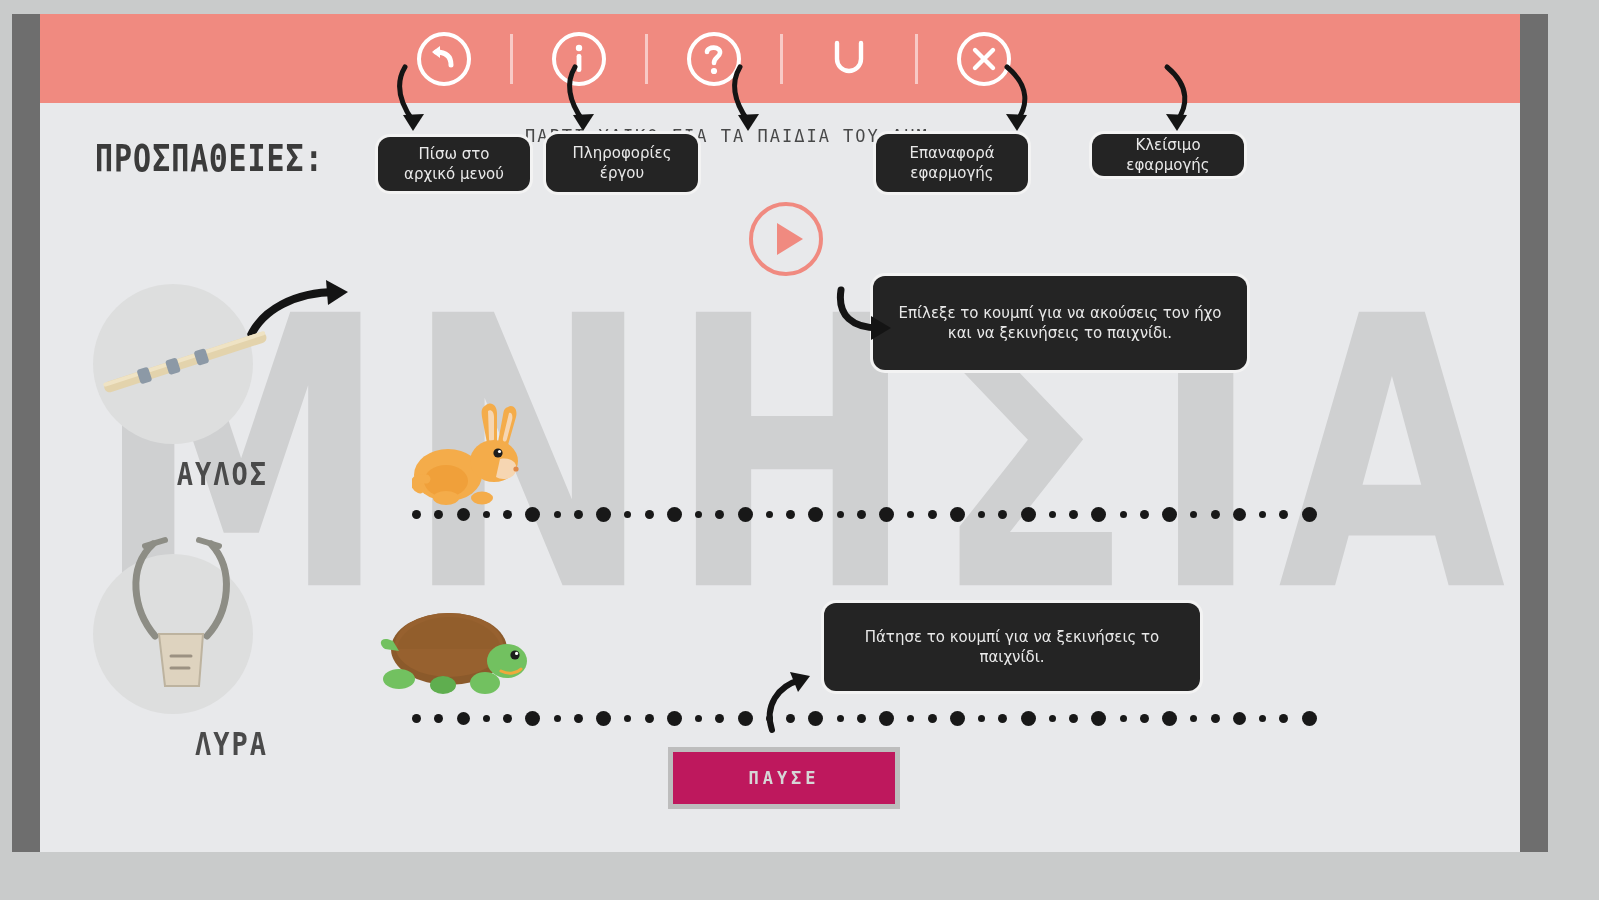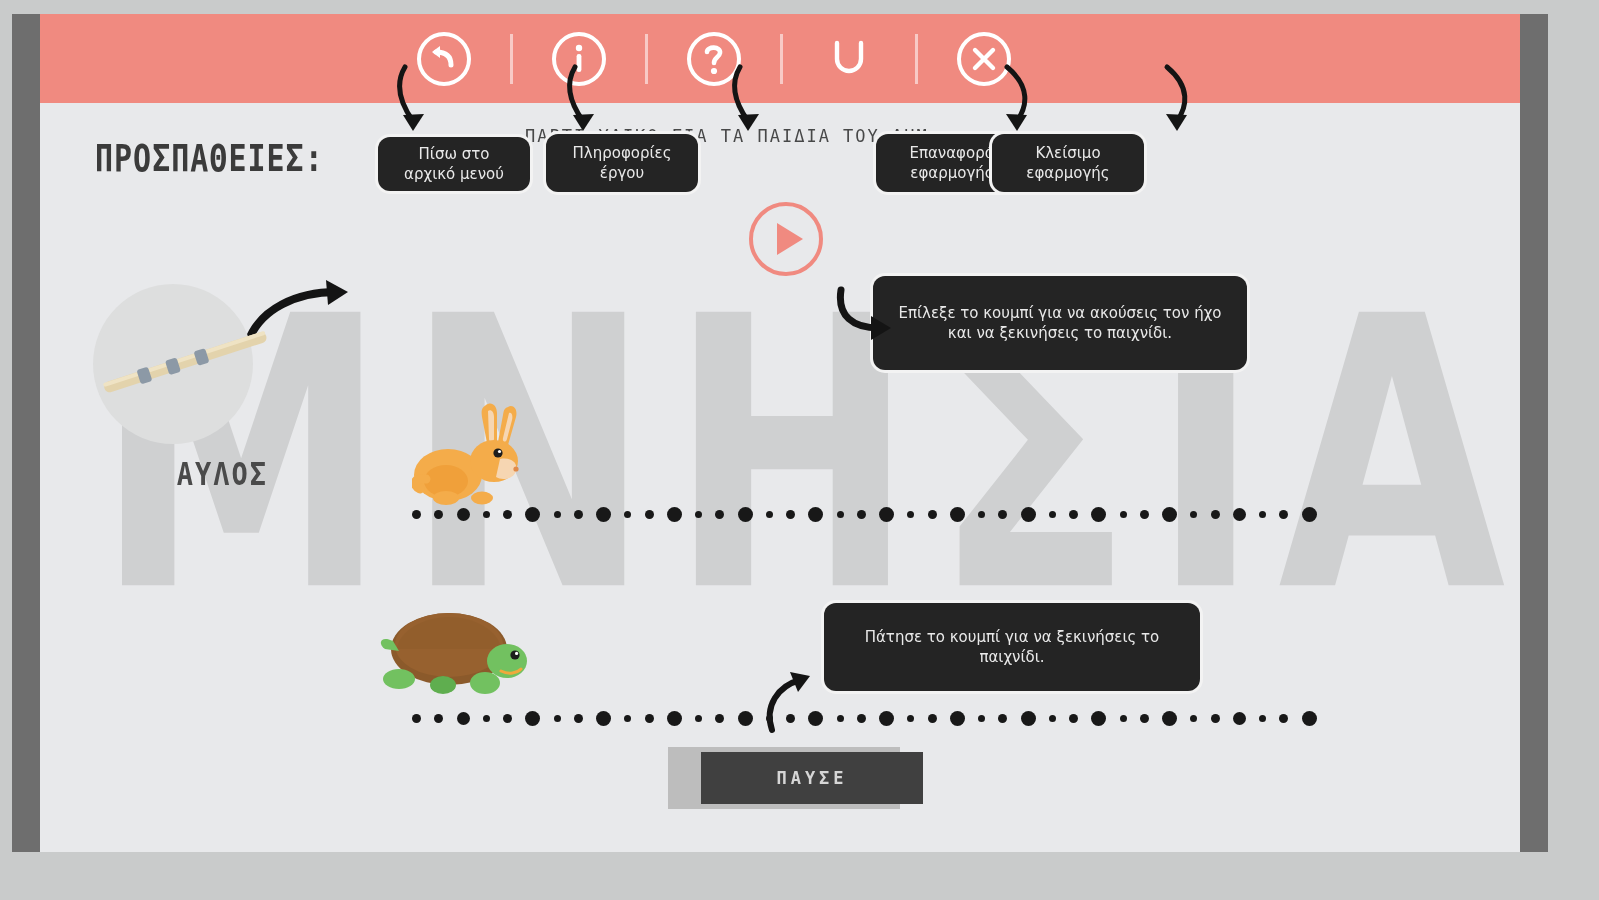--- a/index.html
+++ b/index.html
@@ -109,21 +109,21 @@
     padding: 8px 14px;
     box-sizing: border-box;
   }
   .tip-sm { font-size: 15px; }
   .tip-md { font-size: 15px; }
 
   #tip-menu    { left: 338px; top: 123px; width: 152px; height: 54px; }
   #tip-info    { left: 506px; top: 120px; width: 152px; height: 58px; }
   #tip-help    { left: 668px; top: 128px; width: 152px; height: 48px; }
   #tip-reset   { left: 836px; top: 120px; width: 152px; height: 58px; }
-  #tip-close   { left: 952px; top: 120px; width: 152px; height: 58px; }
+  #tip-close   { left: 1052px; top: 120px; width: 152px; height: 42px; }
 
   #tip-select  { left: 290px; top: 240px; width: 346px; height: 92px; }
   #tip-play    { left: 833px; top: 262px; width: 374px; height: 94px; }
   #tip-start   { left: 768px; top: 589px; width: 376px; height: 88px; margin-left: 16px; }
 
   
   .play-btn {
     position: absolute;
     left: 709px; top: 188px;
     width: 66px; height: 66px;
@@ -211,28 +211,27 @@
     position: absolute;
     left: 628px; top: 733px;
     width: 232px; height: 62px;
     background: #bdbdbd;
     padding: 5px;
     box-sizing: border-box;
     cursor: pointer;
   }
   .pause-btn {
     width: 100%; height: 100%;
-    background: #404040;
+    background: #be185d;
     color: #d6d6d6;
     display: flex; align-items: center; justify-content: center;
     font-family: "DejaVu Sans Mono", monospace;
     font-size: 17px;
     letter-spacing: 4px;
     font-weight: 700;
-    margin-left: 28px;
   }
 </style>
 </head>
 <body>
 
 <div id="root">
 
   <div class="frame-left-bar"></div>
   <div class="frame-right-bar"></div>
 
@@ -373,20 +372,32 @@
             <rect x="8" y="72" width="170" height="4" rx="2" fill="#efe3c4"></rect>
             <rect x="44" y="70" width="12" height="15" rx="3" fill="#8c99a6"></rect>
             <rect x="74" y="70" width="12" height="15" rx="3" fill="#8c99a6"></rect>
             <rect x="104" y="70" width="12" height="15" rx="3" fill="#8c99a6"></rect>
           </g>
         </svg>
       </div>
       <div class="instr-name">ΑΥΛΟΣ</div>
     </div>
 
+    <div class="instr" id="instr-lyra">
+      <div class="instr-circle">
+        <svg class="instr-art" width="190" height="175" viewBox="0 0 190 175" style="top:-28px;">
+          <path d="M60 18 C34 42 40 84 62 110" fill="none" stroke="#8d8d85" stroke-width="7" stroke-linecap="round"></path>
+          <path d="M118 18 C142 44 136 86 114 110" fill="none" stroke="#8d8d85" stroke-width="7" stroke-linecap="round"></path>
+          <path d="M52 20 L72 14 M106 14 L126 20" stroke="#8d8d85" stroke-width="6" stroke-linecap="round"></path>
+          <path d="M66 108 L110 108 L106 160 L72 160 Z" fill="#ded3bf" stroke="#bdb39f" stroke-width="2"></path>
+          <path d="M78 130 L98 130 M78 142 L96 142" stroke="#9b9182" stroke-width="3" stroke-linecap="round"></path>
+        </svg>
+      </div>
+      <div class="instr-name">ΛΥΡΑ</div>
+    </div>
 
     <svg class="animal" id="rabbit" width="120" height="108" viewBox="0 0 120 108">
       <path d="M74 6 C79 2 85 6 85 14 L85 44 C85 50 76 50 75 44 L70 18 C69 10 70 9 74 6 Z" fill="#f4ac4a"></path>
       <path d="M76 12 C79 10 82 13 82 18 L82 40 C82 44 77 44 77 40 Z" fill="#f6d6b2"></path>
       <path d="M96 8 C101 5 106 10 104 18 L96 46 C94 52 85 50 86 43 L91 16 C92 10 93 9 96 8 Z" fill="#f4ac4a"></path>
       <path d="M97 14 C100 13 101 17 100 21 L95 40 C94 44 90 43 91 39 Z" fill="#f6d6b2"></path>
       <ellipse cx="36" cy="76" rx="34" ry="26" fill="#f4ac4a"></ellipse>
       <ellipse cx="34" cy="82" rx="22" ry="16" fill="#f0a03a"></ellipse>
       <ellipse cx="82" cy="62" rx="24" ry="21" fill="#f4ac4a"></ellipse>
       <path d="M88 60 C100 58 106 64 104 72 C102 80 90 82 84 78 Z" fill="#f6d6b2"></path>

